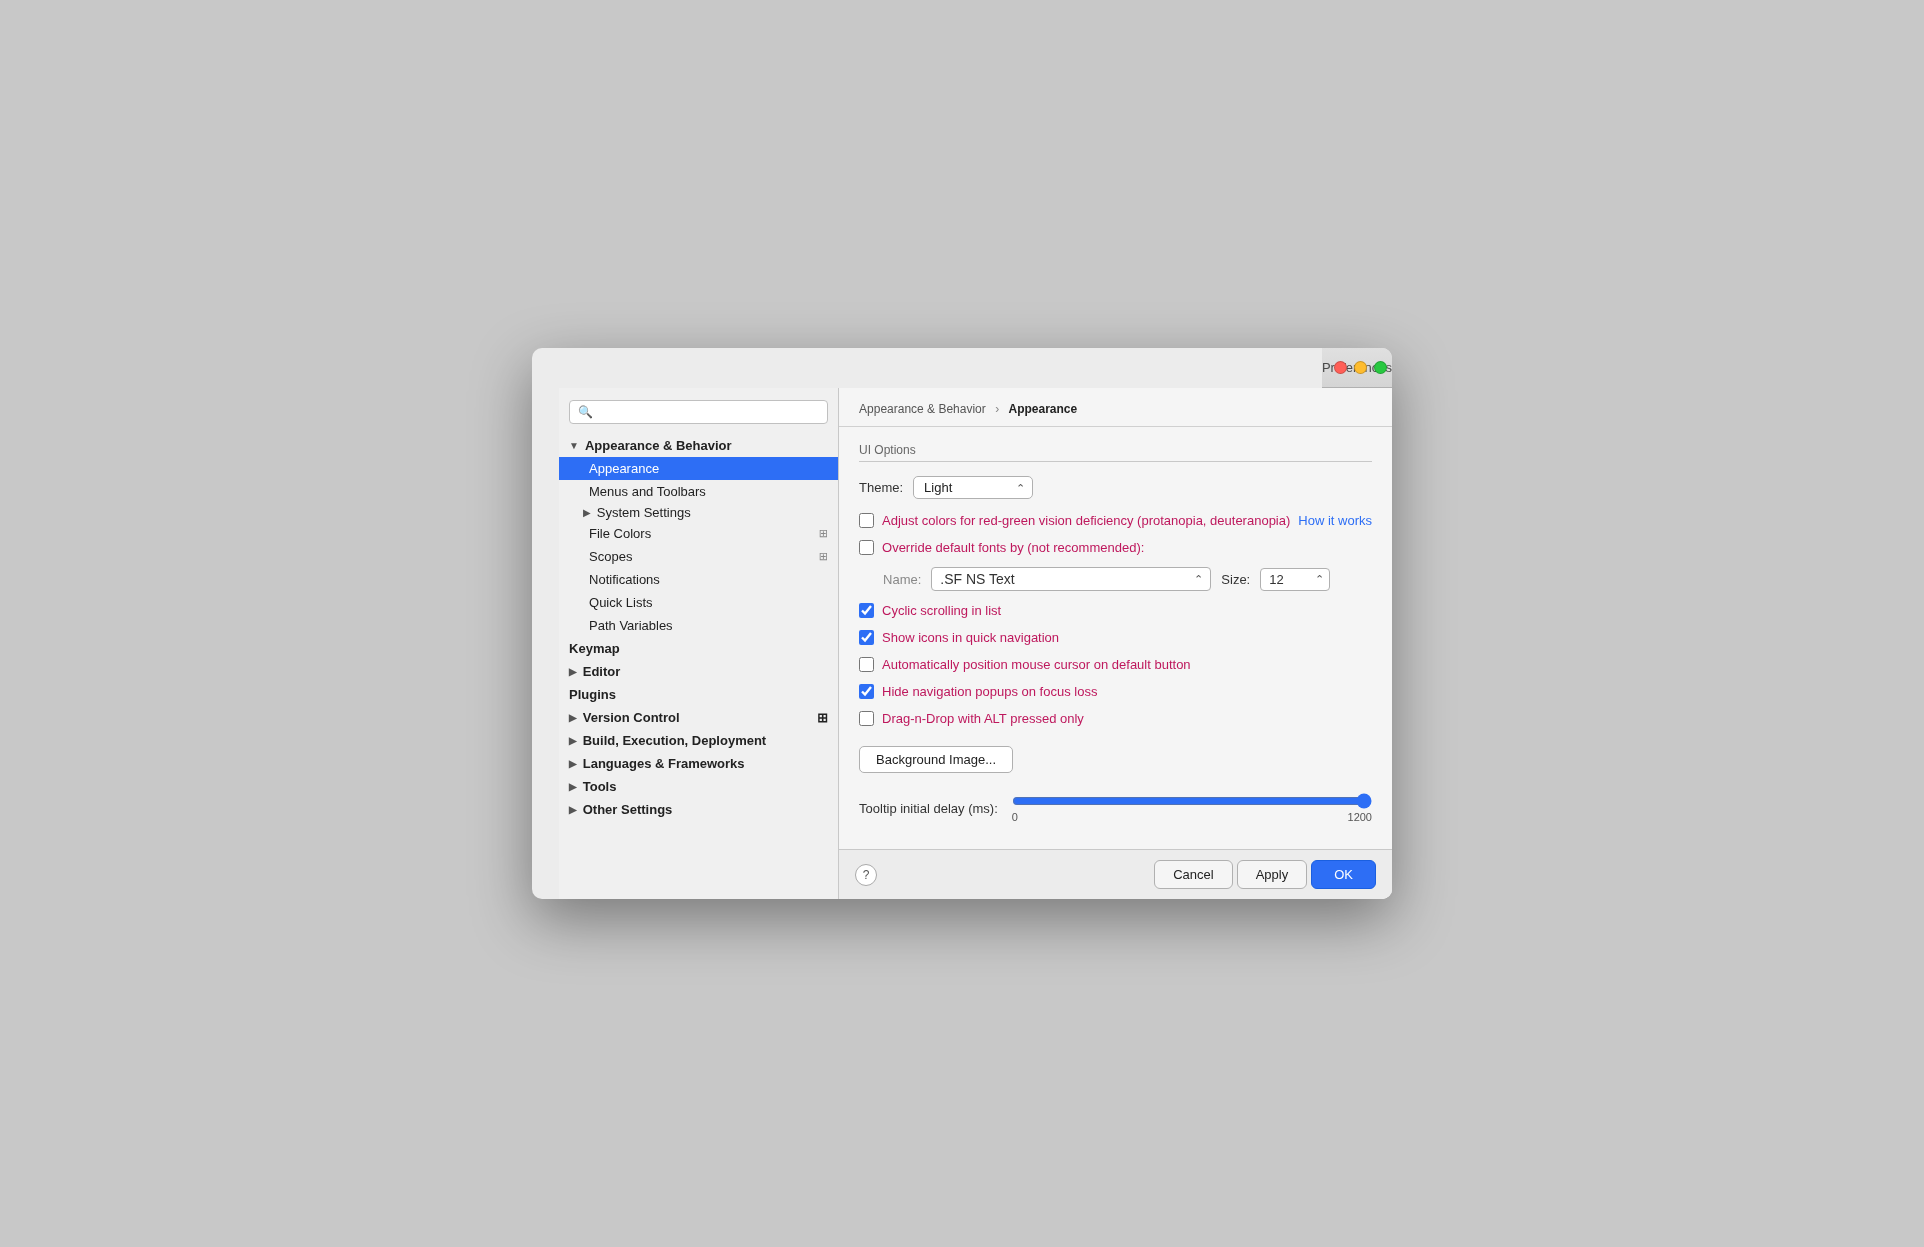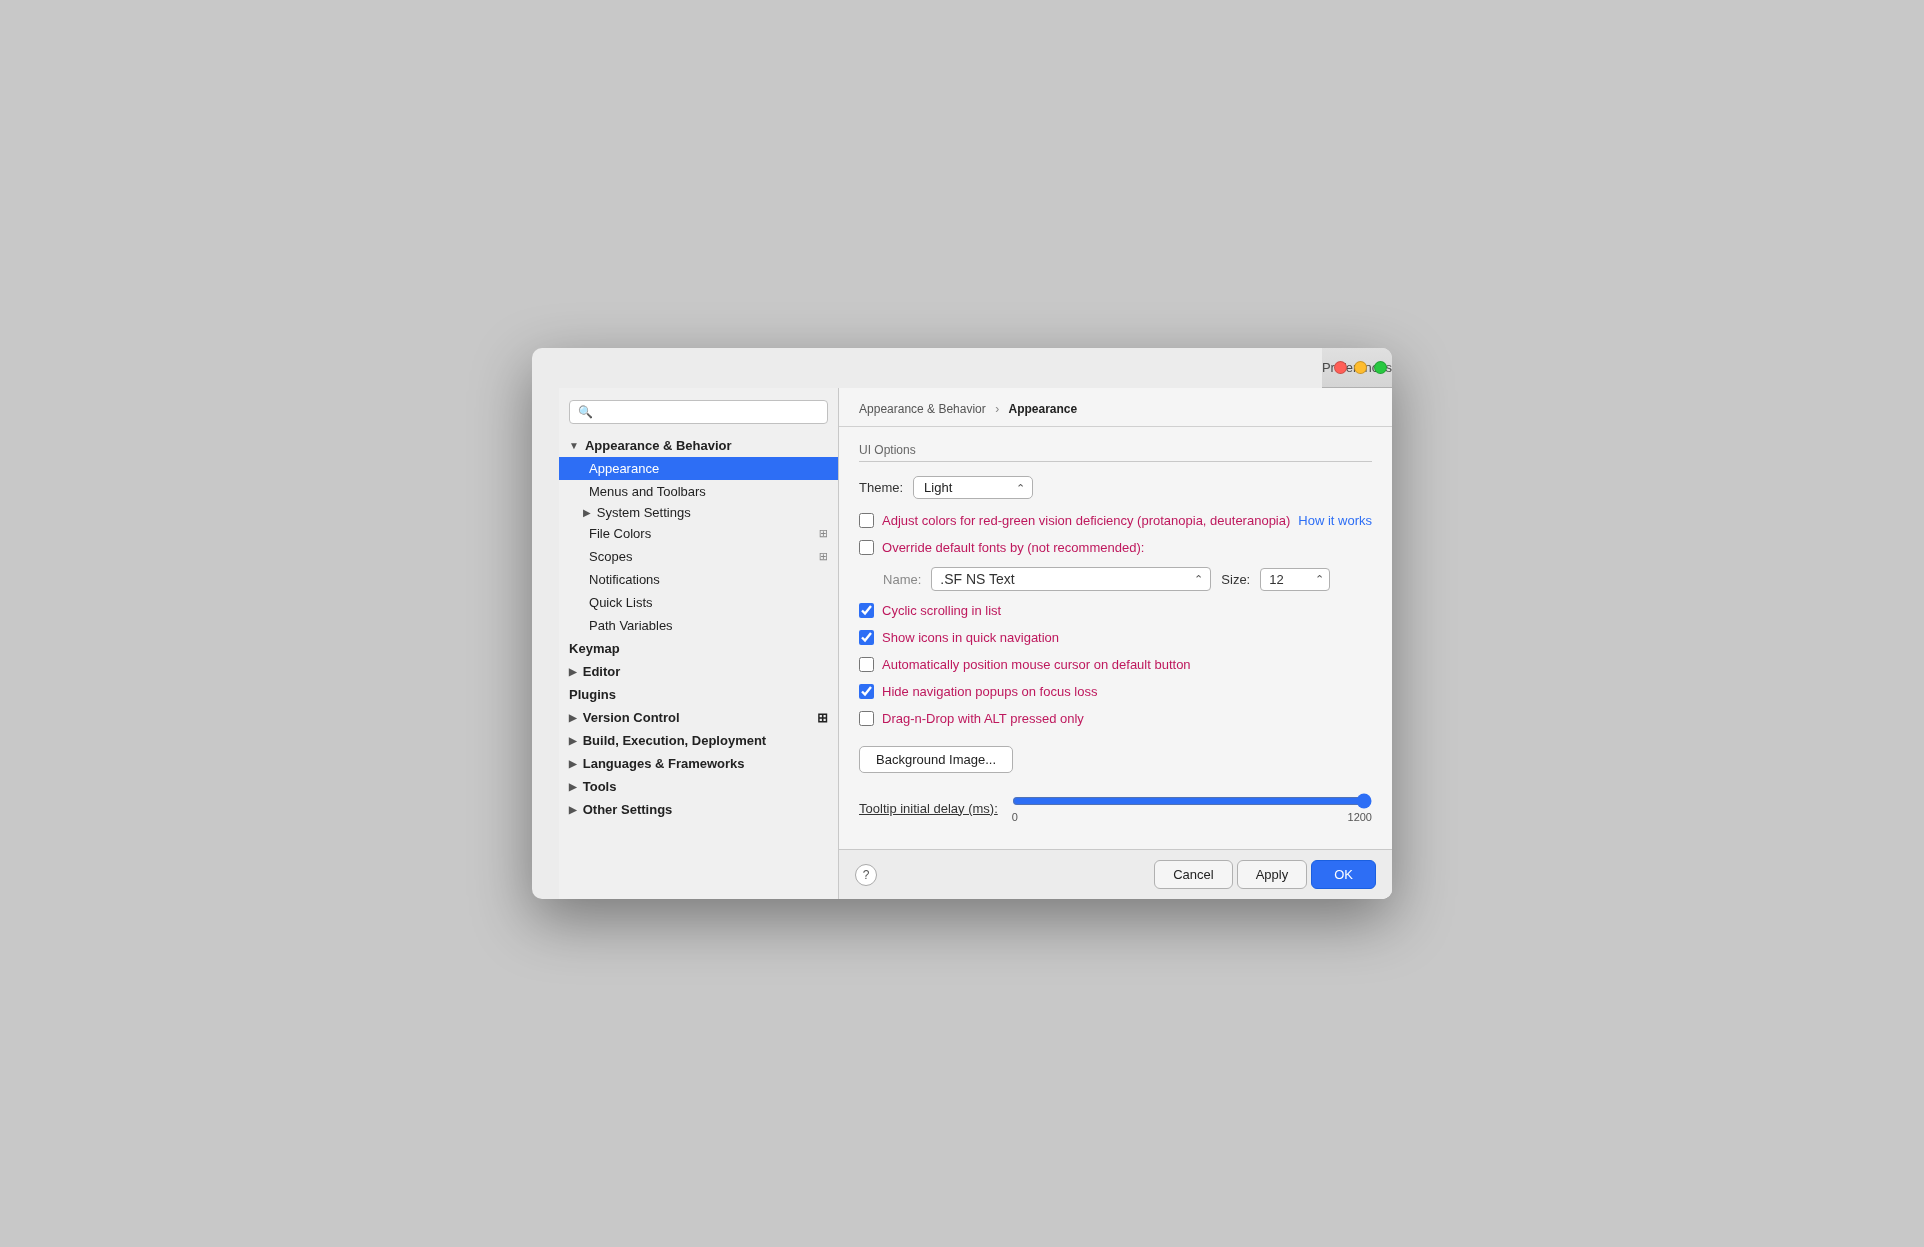--- a/index.html
+++ b/index.html
@@ -299,21 +299,20 @@
     .tooltip-row {
       display: flex;
       align-items: center;
       margin-bottom: 10px;
     }
     .tooltip-label {
       font-size: 13px;
       color: #333;
       margin-right: 14px;
       white-space: nowrap;
-      text-decoration: underline;
     }
     .slider-wrapper {
       flex: 1;
       display: flex;
       flex-direction: column;
     }
     .slider-input {
       width: 100%;
       accent-color: #2d6ef5;
       cursor: pointer;

